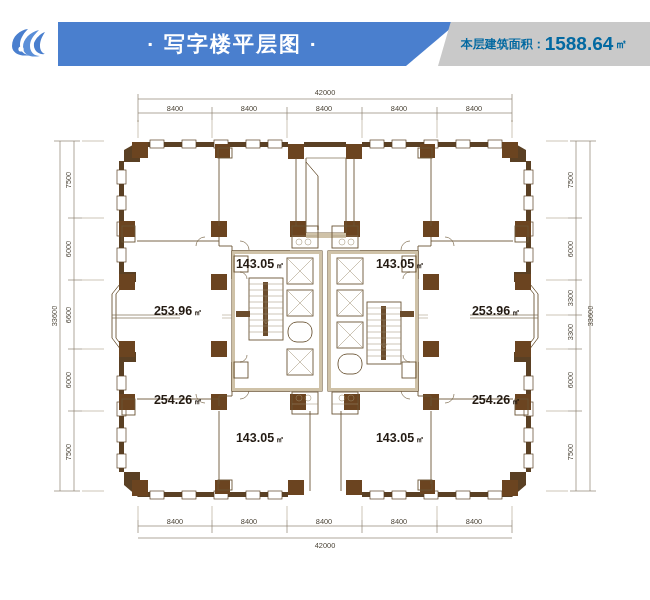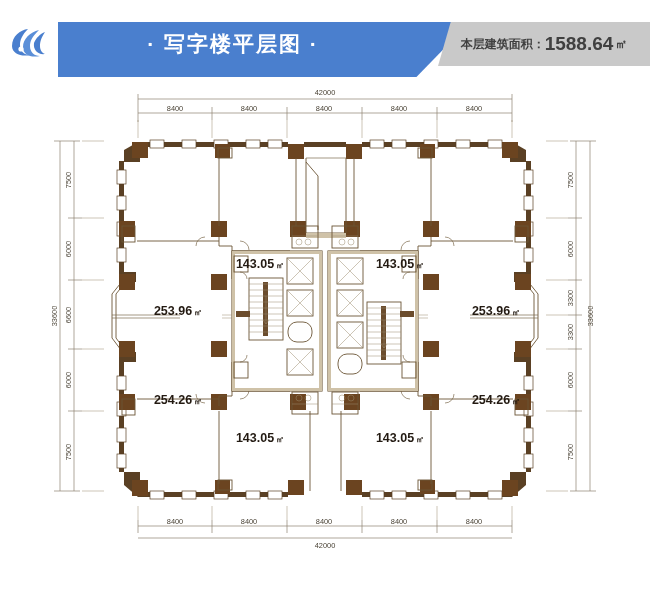--- a/index.html
+++ b/index.html
@@ -5,40 +5,39 @@
   html,body{margin:0;padding:0;}
   body{
     width:650px;height:600px;background:#ffffff;overflow:hidden;
     font-family:"Liberation Sans","DejaVu Sans",sans-serif;
     position:relative;
   }
   
   #header{position:absolute;left:0;top:22px;width:650px;height:44px;}
   .logo{position:absolute;left:6px;top:4px;width:44px;height:36px;}
   .blue-band{
-    position:absolute;left:58px;top:0;width:400px;height:55px;
+    position:absolute;left:58px;top:0;width:400px;height:44px;
     background:#4a7fce;
     clip-path:polygon(0 0,100% 0,87% 100%,0 100%);
-    padding-left:12px;
   }
   .blue-title{
     position:absolute;left:0;top:0;width:350px;height:44px;
     display:flex;align-items:center;justify-content:center;
     color:#ffffff;font-size:21px;letter-spacing:2px;font-weight:bold;
     white-space:nowrap;
   }
   .gray-band{
     position:absolute;left:438px;top:0;width:212px;height:44px;
     background:#c9c9c9;
     clip-path:polygon(6% 0,100% 0,100% 100%,0 100%);
   }
   .gray-inner{
     position:absolute;left:0;top:0;width:212px;height:44px;
     display:flex;align-items:center;justify-content:center;
-    white-space:nowrap;color:#404040;
+    white-space:nowrap;color:#0369a1;
   }
   .area-label{font-size:12px;font-weight:bold;letter-spacing:0px;}
   .area-value{font-size:19px;font-weight:bold;margin-left:0;}
   .area-unit{font-size:12px;font-weight:bold;margin-left:2px;}
 
   
   #plan{position:absolute;left:0;top:66px;width:516px;height:510px;}
   svg{display:block;}
   
   .dimtxt{font-family:"Liberation Sans",sans-serif;font-size:7.4px;fill:#4a4336;}

